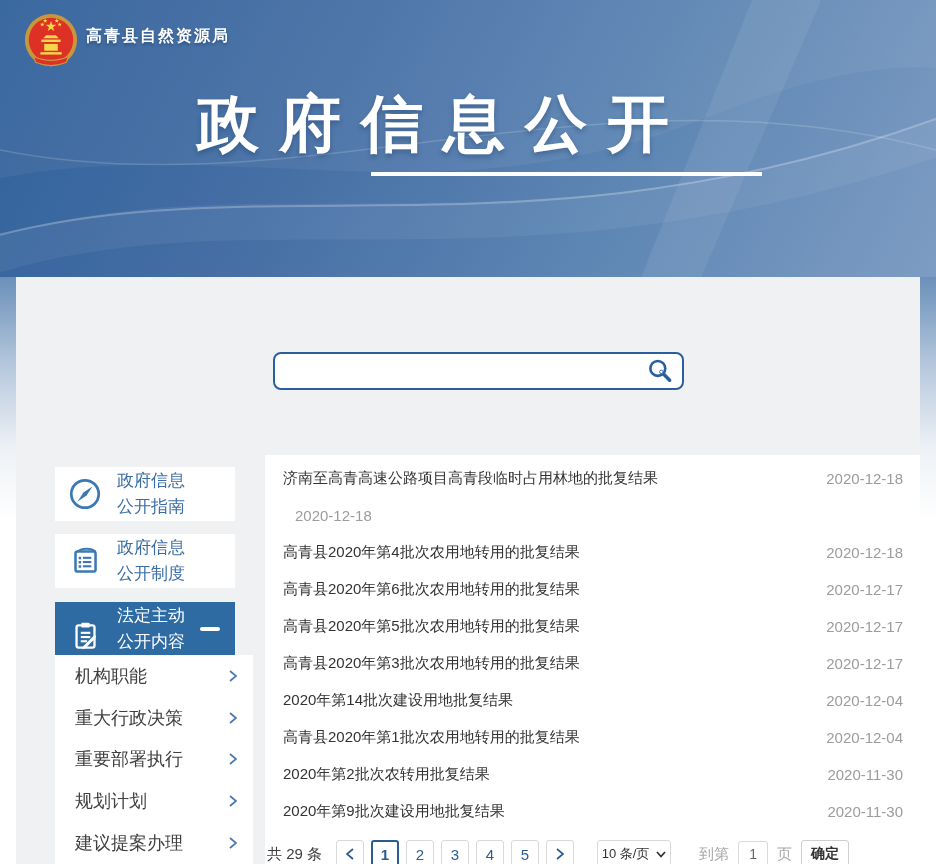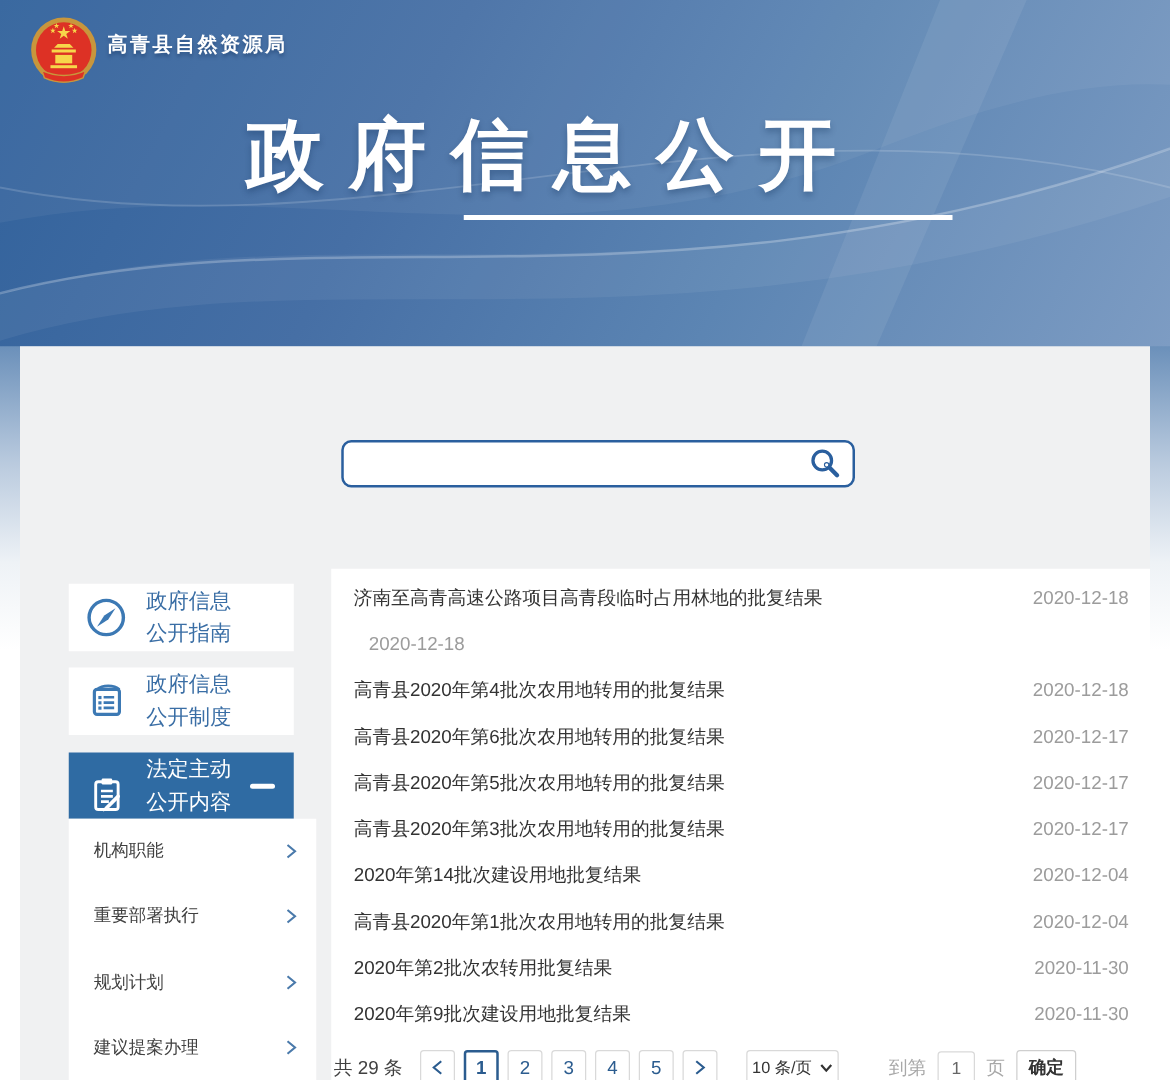--- a/index.html
+++ b/index.html
@@ -36,21 +36,21 @@
   .si-1{top:467px;} .si-2{top:534px;} .si-3{top:602px;height:53px;background:#2f6ba3;align-items:flex-end;}
   .si-icon{width:38px;height:38px;margin-left:11px;flex:0 0 38px;}
   .si-text{margin-left:13px;font-size:17px;line-height:26px;color:#3a6ea5;}
   .si-3 .si-text{color:#fff;}
   .si-minus{position:absolute;right:15px;top:50%;margin-top:-2px;width:20px;height:4px;
             background:#fff;border-radius:2px;}
 
   .submenu{position:absolute;left:55px;top:655px;width:198px;height:209px;background:#fff;
            display:flex;flex-direction:column;}
   .submenu-item{flex:1;display:flex;align-items:center;justify-content:space-between;
-                padding:0 14px 0 20px;font-size:14px;color:#404040;cursor:pointer;}
+                padding:0 14px 0 20px;font-size:18px;color:#404040;cursor:pointer;}
 
   
   .list-panel{position:absolute;left:265px;top:455px;width:655px;height:457px;background:#fff;
               box-sizing:border-box;padding-top:5px;}
   .list-row{height:37px;display:flex;align-items:center;justify-content:space-between;
             padding:0 17px 0 18px;}
   .lr-title{font-size:15px;color:#333;white-space:nowrap;overflow:hidden;cursor:pointer;}
   .lr-date{font-size:15px;color:#9c9c9c;flex:0 0 auto;margin-left:12px;}
 
   
@@ -58,21 +58,21 @@
               font-size:15px;color:#333;white-space:nowrap;}
   .pg-total{margin-right:14px;color:#404040;}
   .pg-btn{min-width:28px;height:28px;box-sizing:border-box;border:1px solid #d9d9d9;border-radius:3px;
           background:#fff;display:flex;align-items:center;justify-content:center;margin-right:7px;
           color:#2b5c8f;font-size:15px;font-family:inherit;cursor:pointer;padding:0 4px;}
   .pg-btn.active{border:2px solid #2b5c8f;font-weight:bold;}
   .pages{display:flex;}
   .page-size{width:74px;height:28px;box-sizing:border-box;border:1px solid #d9d9d9;border-radius:3px;
              background:#fff;margin-left:16px;display:flex;align-items:center;justify-content:center;
              gap:7px;font-size:13px;color:#333;cursor:pointer;}
-  .goto-label{color:#a8a8a8;margin-left:40px;}
+  .goto-label{color:#a8a8a8;margin-left:28px;}
   .goto-input{width:30px;height:26px;box-sizing:border-box;border:1px solid #d9d9d9;border-radius:3px;
               text-align:center;font-size:14px;color:#666;margin:0 9px;font-family:inherit;outline:none;}
   .goto-suffix{color:#a8a8a8;}
   .confirm-btn{height:28px;padding:0 9px;border:1px solid #cfcfcf;border-radius:3px;background:#fff;
                font-size:14px;font-weight:bold;color:#333;margin-left:9px;font-family:inherit;cursor:pointer;}
 </style>
 </head>
 <body>
 
 <div class="page">
@@ -170,20 +170,26 @@
   <div class="submenu">
 
       <div class="submenu-item">
         <span>机构职能</span>
         <svg width="12" height="14" viewBox="0 0 12 14">
           <polyline points="3,2 9,7 3,12" fill="none" stroke="#4a7aab" stroke-width="1.7"></polyline>
         </svg>
       </div>
 
 
+      <div class="submenu-item">
+        <span>重大行政决策</span>
+        <svg width="12" height="14" viewBox="0 0 12 14">
+          <polyline points="3,2 9,7 3,12" fill="none" stroke="#4a7aab" stroke-width="1.7"></polyline>
+        </svg>
+      </div>
 
       <div class="submenu-item">
         <span>重要部署执行</span>
         <svg width="12" height="14" viewBox="0 0 12 14">
           <polyline points="3,2 9,7 3,12" fill="none" stroke="#4a7aab" stroke-width="1.7"></polyline>
         </svg>
       </div>
 
       <div class="submenu-item">
         <span>规划计划</span>

